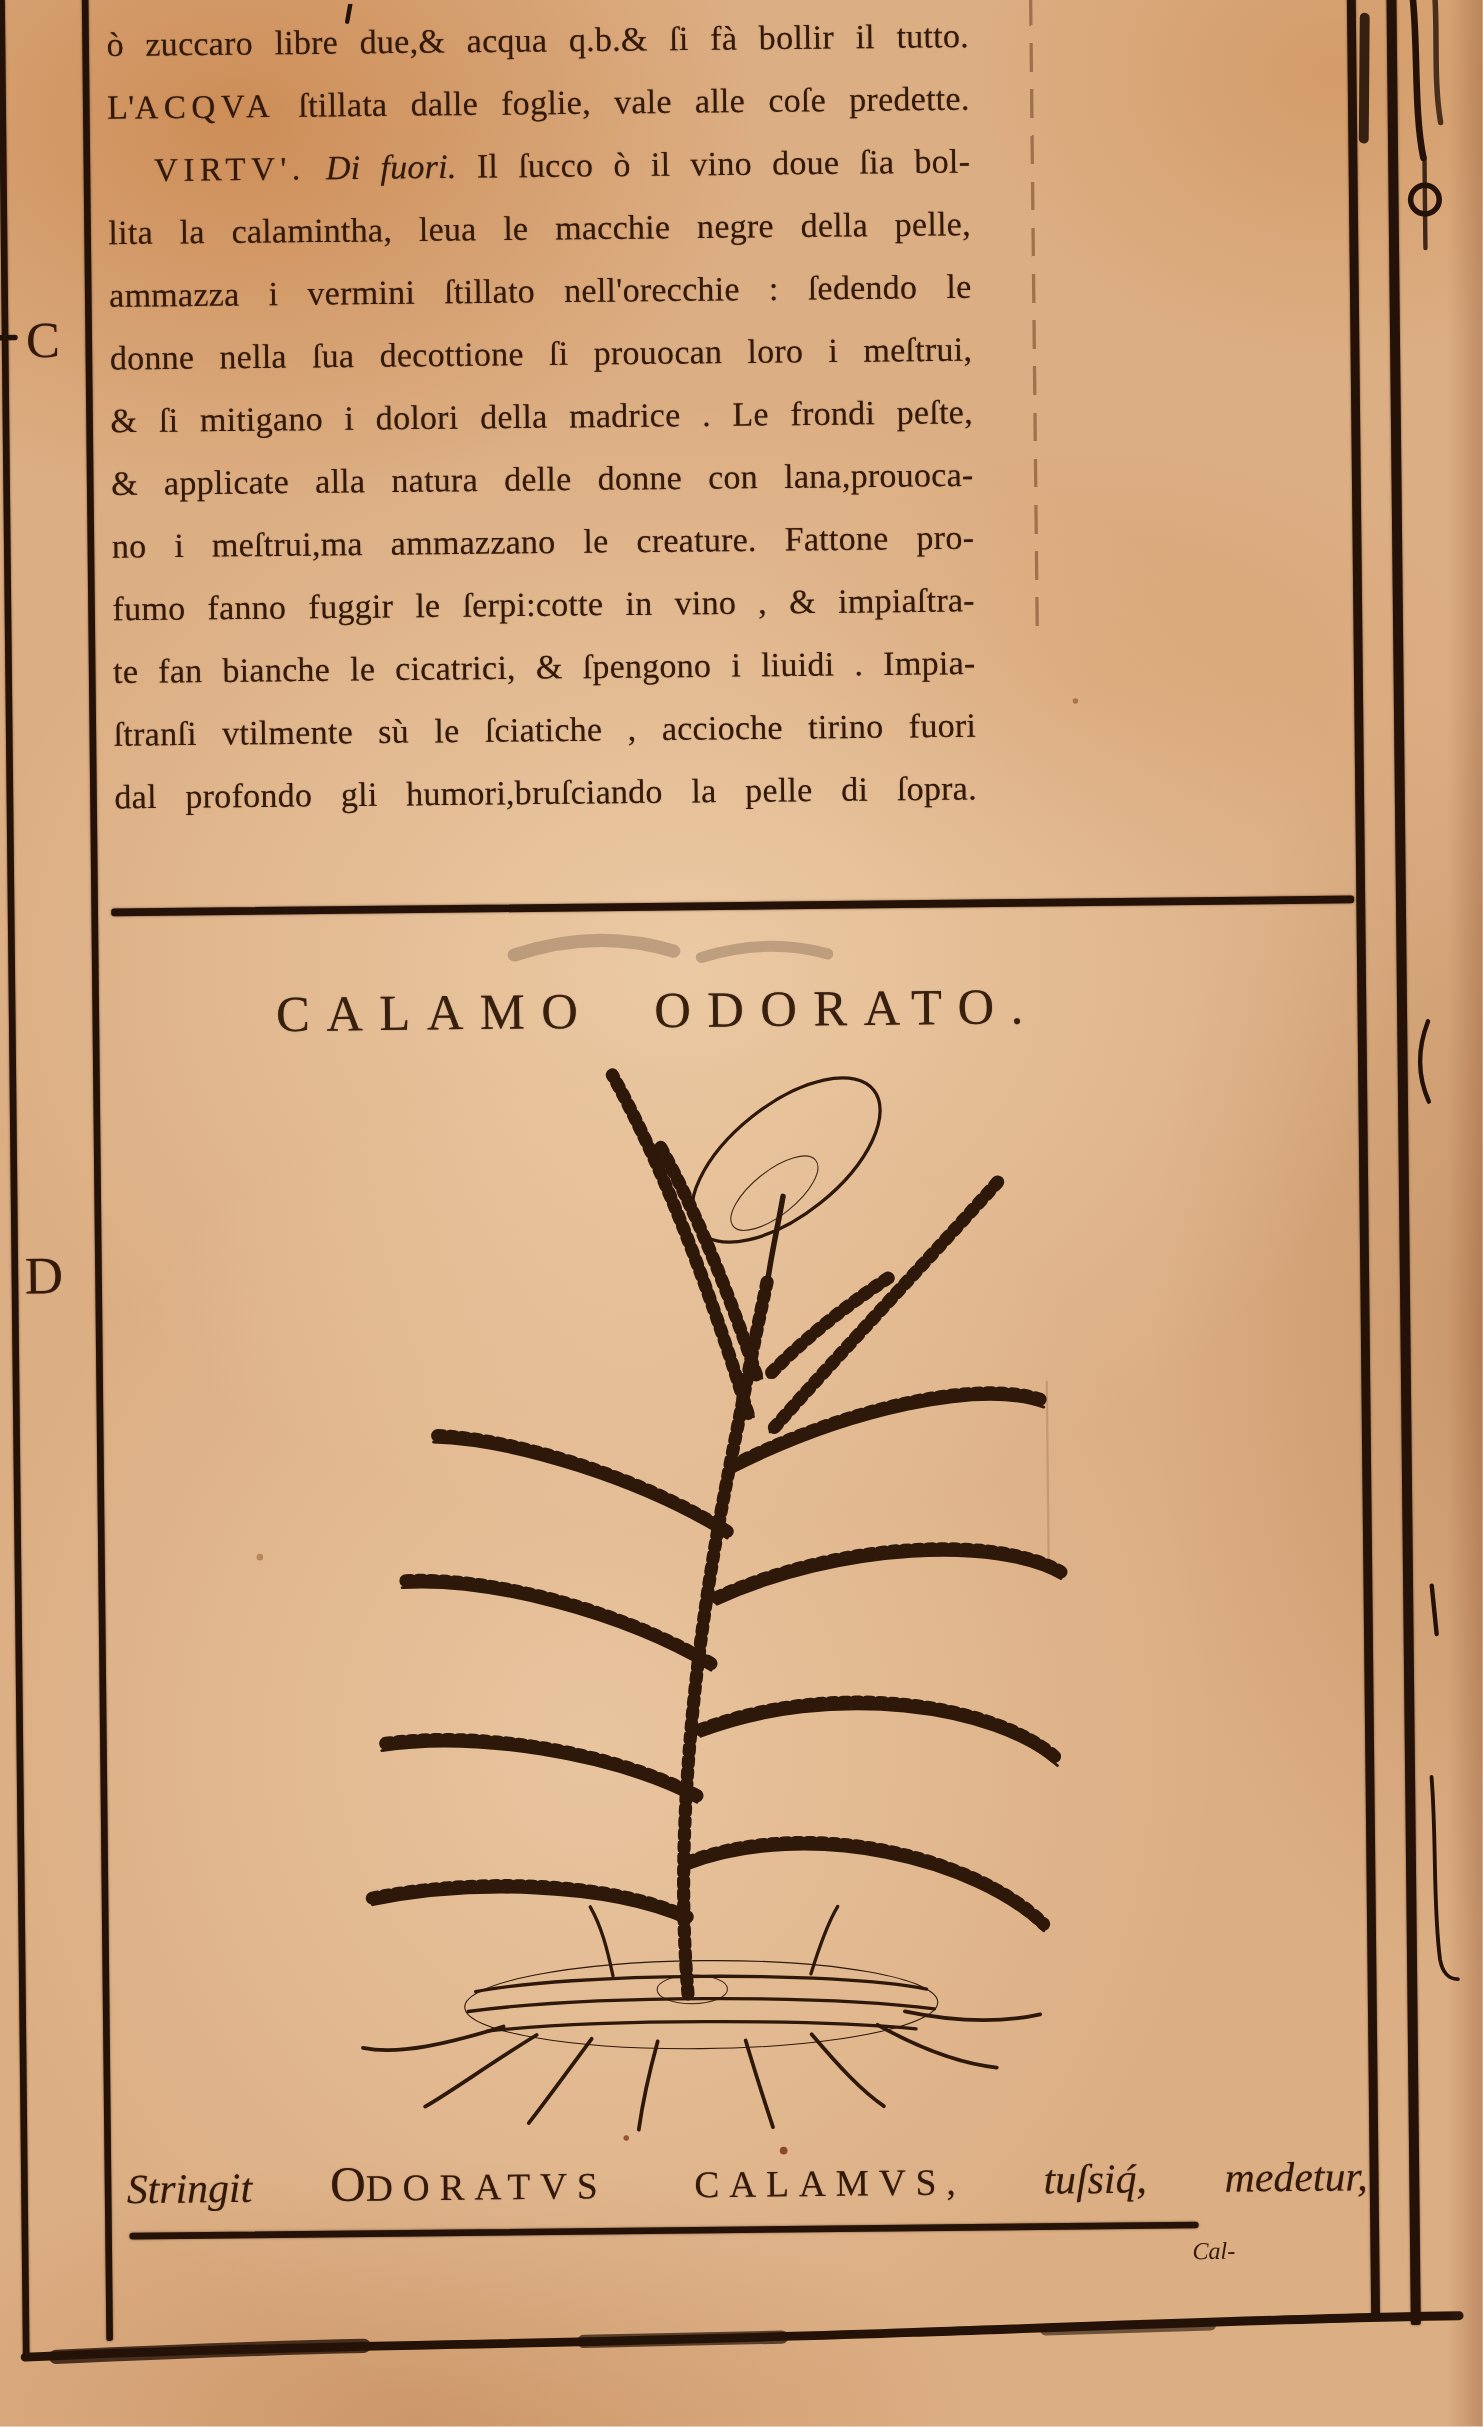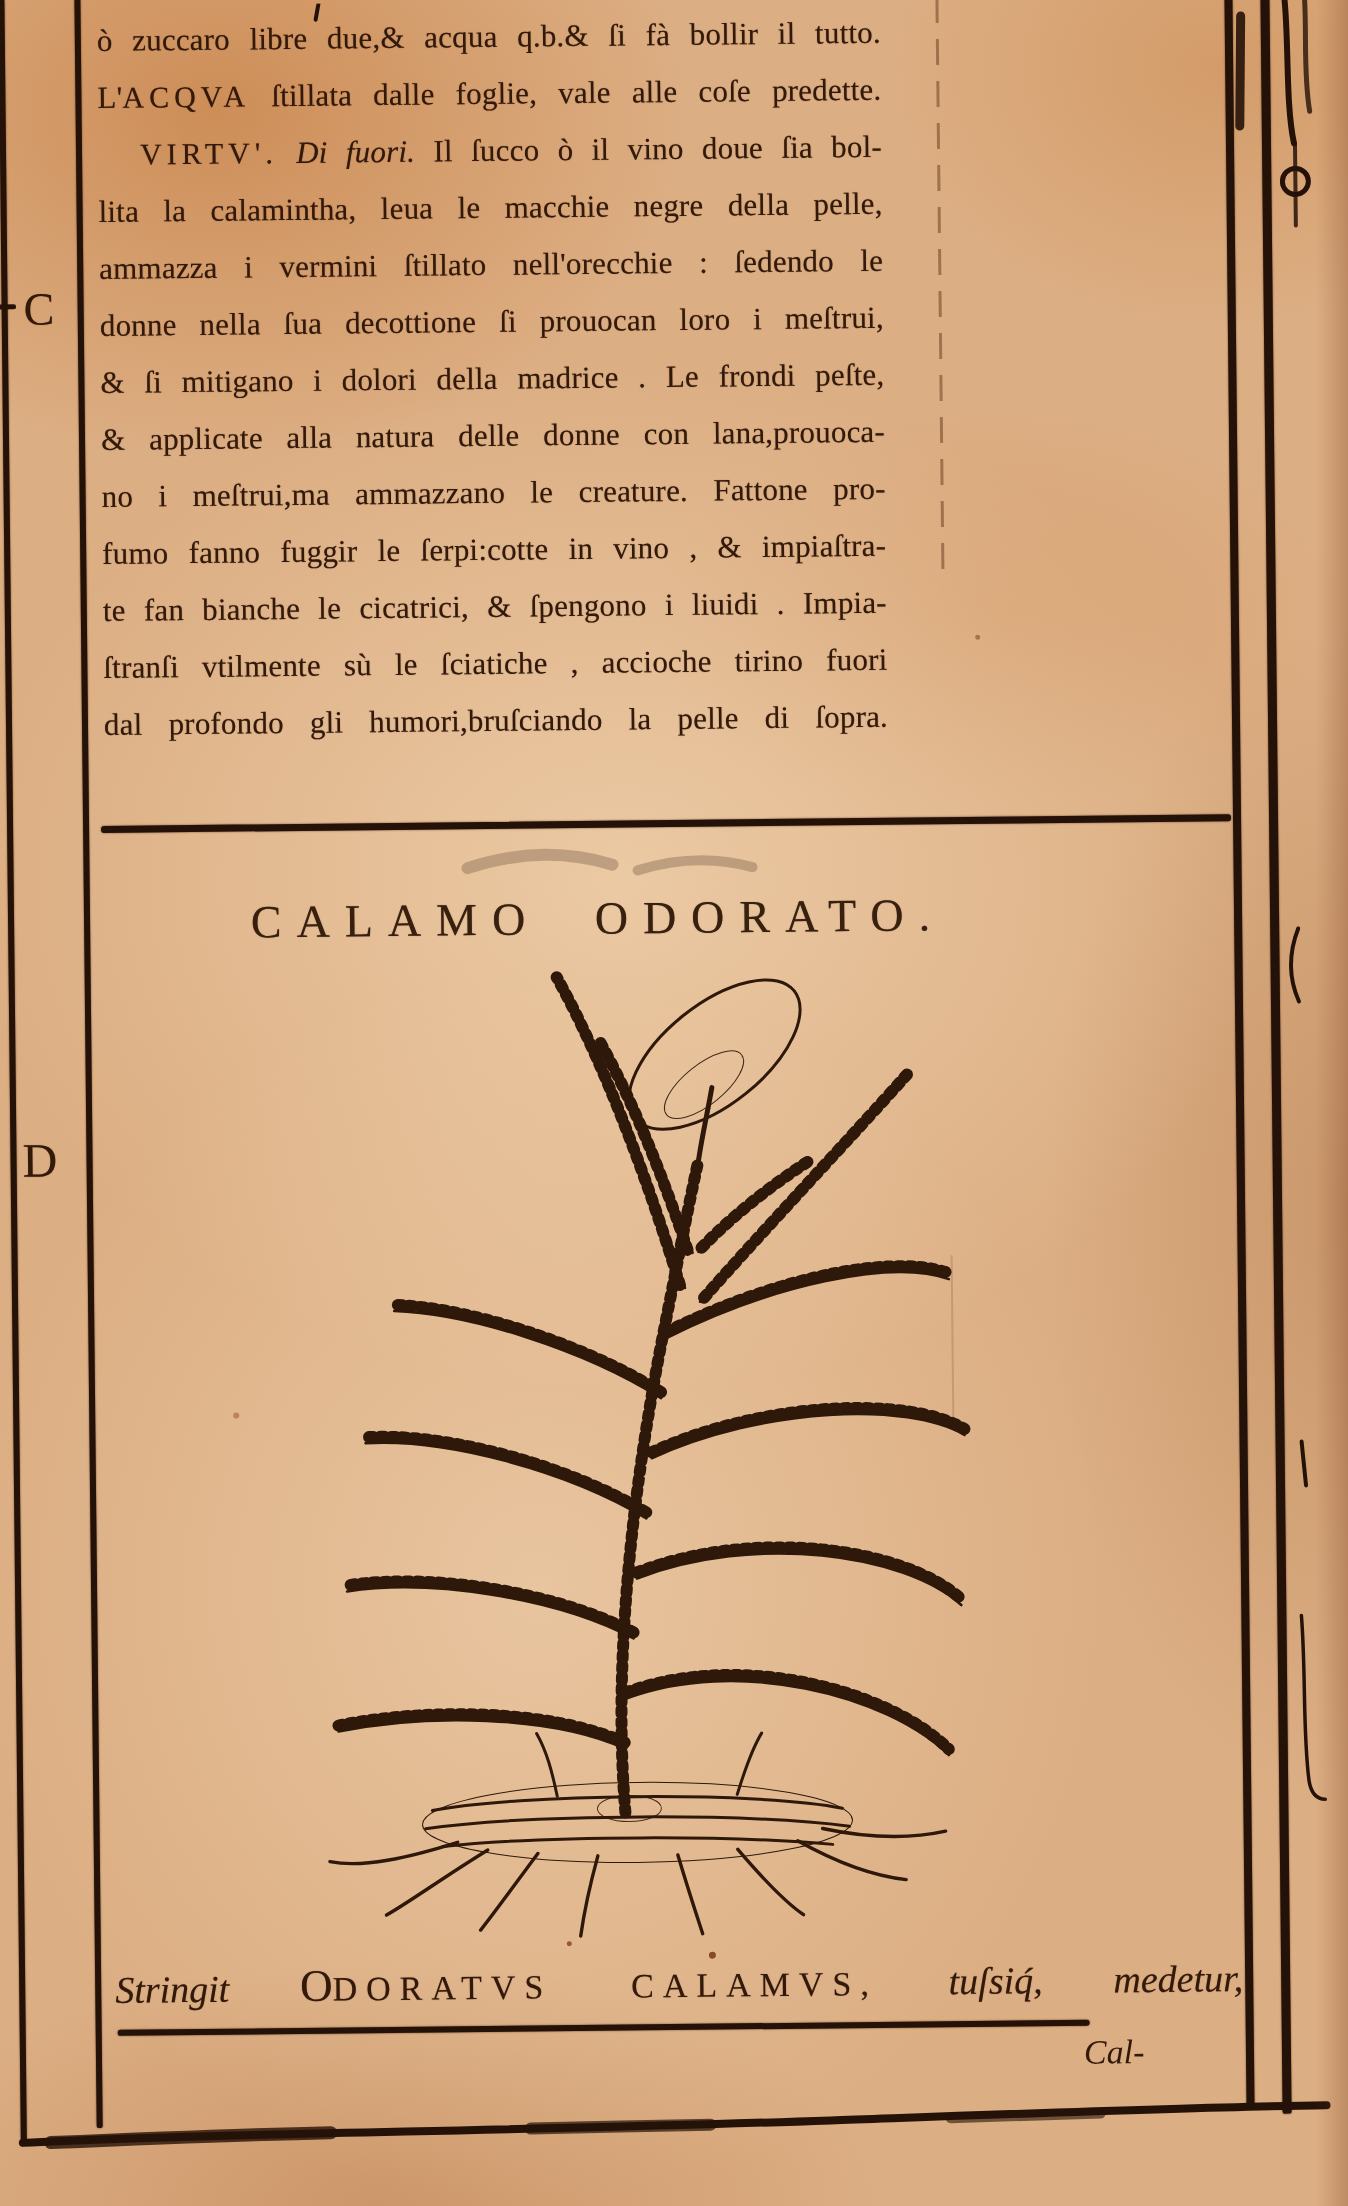--- a/index.html
+++ b/index.html
@@ -48,21 +48,21 @@
   .caption{
     position:absolute; left:106px; top:1956px; width:1128px; height:52px; line-height:52px;
     font-size:38px; text-align:justify; text-align-last:justify; color:#33190a;
     text-shadow:0 0 1px rgba(46,22,8,.5);
   }
   .caption .seg-caps{font-size:34px; letter-spacing:9px; font-style:normal;}
   .caption .seg-capO{font-size:45px; font-style:normal;}
   .margin-letter{position:absolute; font-size:46px; color:#33190a; text-shadow:0 0 1px rgba(46,22,8,.5);}
   .ml-c{left:32px; top:276px;}
   .ml-d{left:22px; top:1126px; font-size:48px;}
-  .catchword{position:absolute; left:1074px; top:2038px; font-size:34px; font-style:italic; color:#33190a;}
+  .catchword{position:absolute; left:1074px; top:2038px; font-size:22px; font-style:italic; color:#33190a;}
   
   .plant{position:absolute; left:250px; top:950px; width:720px; height:1000px;}
   .plant path, .plant use, .plant ellipse, .plant circle{fill:none; stroke:#2e180a; stroke-linecap:round;}
   .plant .hatch{stroke-width:12; stroke-dasharray:4.5 6.5;}
   .plant .edge{stroke-width:2.6;}
   .plant .stalk{stroke-width:5;}
   .plant .band{stroke-width:3;}
   .plant .rootlet{stroke-width:3.4;}
   .overlay{position:absolute; inset:0; pointer-events:none;}
   .overlay path, .overlay circle{fill:none; stroke:#241208; stroke-linecap:round;}

